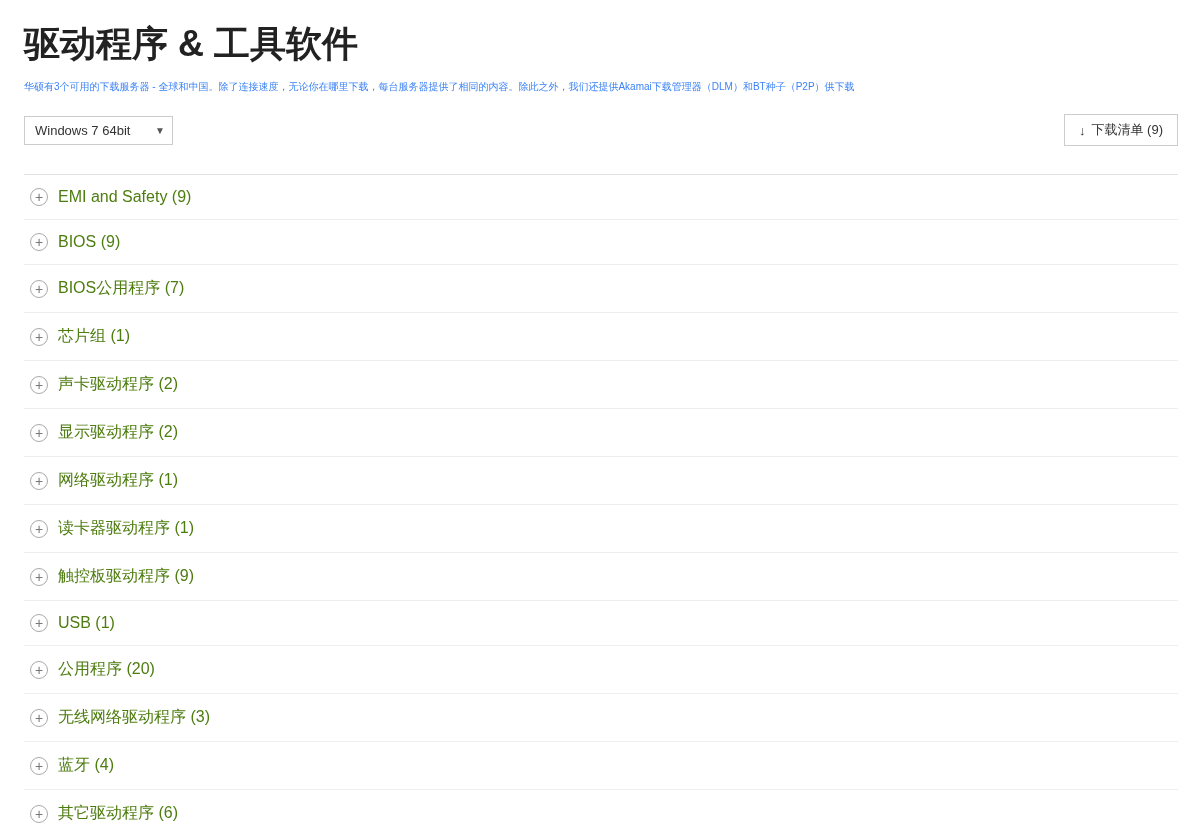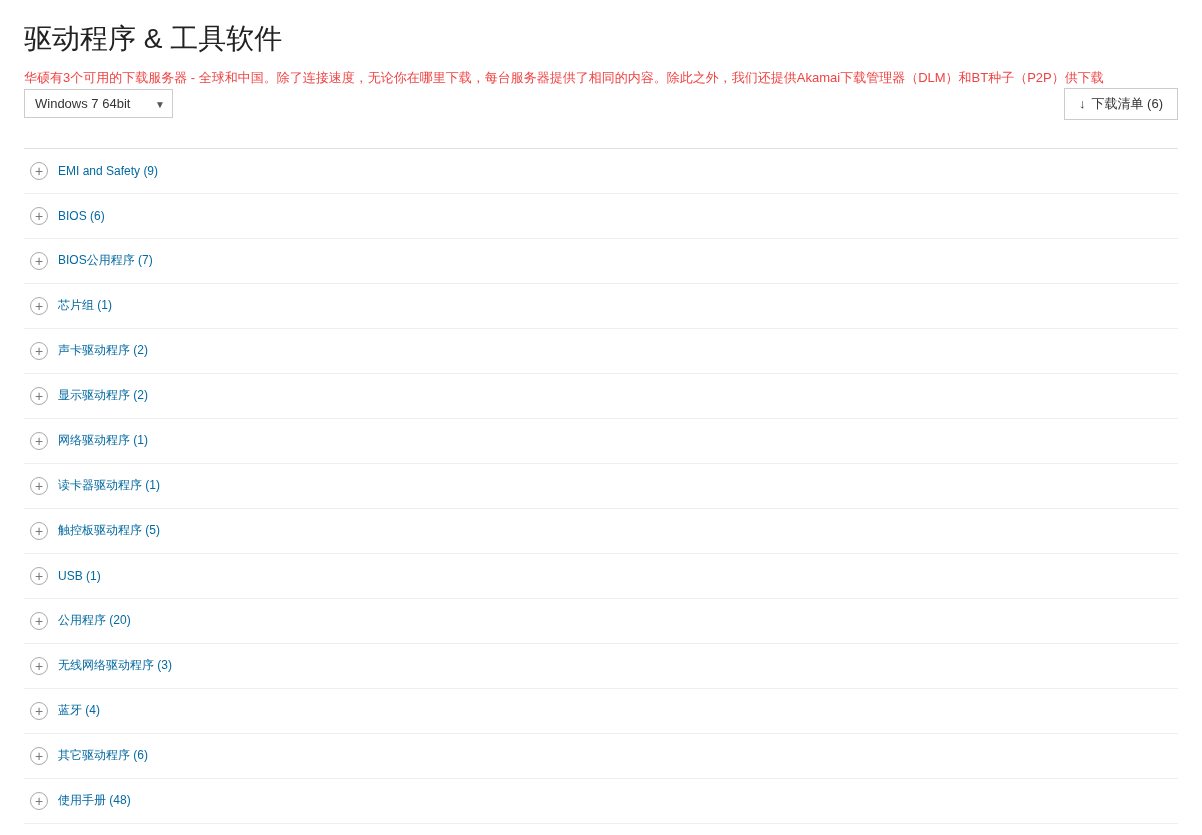--- a/index.html
+++ b/index.html
@@ -16,30 +16,31 @@
       min-width: 1202px;
     }
 
     .page-container {
       max-width: 1202px;
       margin: 0 auto;
       padding: 20px 24px;
     }
 
     .page-title {
-      font-size: 28px;
-      font-weight: normal;
+      font-size: 36px;
+      font-weight: bold;
       color: #222222;
       margin-bottom: 10px;
     }
 
     .page-subtitle {
-      font-size: 13px;
-      color: #ef4444;
+      font-size: 10px;
+      color: #3b82f6;
       line-height: 1.5;
+      margin-bottom: 20px;
     }
 
     .toolbar {
       display: flex;
       justify-content: space-between;
       align-items: center;
       margin-bottom: 16px;
       padding-bottom: 12px;
     }
 
@@ -114,22 +115,22 @@
       align-items: center;
       justify-content: center;
       margin-right: 10px;
       flex-shrink: 0;
       color: #777777;
       font-size: 14px;
       line-height: 1;
     }
 
     .category-label {
-      font-size: 12px;
-      color: #0369a1;
+      font-size: 16px;
+      color: #4d7c0f;
     }
   </style>
 </head>
 <body>
 
 <div class="page-container">
   <h1 class="page-title">驱动程序 &amp; 工具软件</h1>
 
   <p class="page-subtitle">华硕有3个可用的下载服务器 - 全球和中国。除了连接速度，无论你在哪里下载，每台服务器提供了相同的内容。除此之外，我们还提供Akamai下载管理器（DLM）和BT种子（P2P）供下载</p>
 
@@ -138,37 +139,37 @@
       <select class="os-select">
         <option>Windows 7 64bit</option>
         <option>Windows 10 64bit</option>
         <option>Windows 8.1 64bit</option>
       </select>
       <span class="os-select-arrow">▼</span>
     </div>
 
     <button class="download-list-btn">
       <span>↓</span>
-      <span>下载清单 (6)</span>
+      <span>下载清单 (9)</span>
     </button>
   </div>
 
   <hr class="divider-line">
 
   <ul class="category-list">
   <li class="category-item">
         <div class="category-row">
           <span class="plus-icon">+</span>
           <span class="category-label">EMI and Safety  (9)</span>
         </div>
       </li>
       <li class="category-item">
         <div class="category-row">
           <span class="plus-icon">+</span>
-          <span class="category-label">BIOS (6)</span>
+          <span class="category-label">BIOS (9)</span>
         </div>
       </li>
       <li class="category-item">
         <div class="category-row">
           <span class="plus-icon">+</span>
           <span class="category-label">BIOS公用程序 (7)</span>
         </div>
       </li>
       <li class="category-item">
         <div class="category-row">
@@ -196,21 +197,21 @@
       </li>
       <li class="category-item">
         <div class="category-row">
           <span class="plus-icon">+</span>
           <span class="category-label">读卡器驱动程序 (1)</span>
         </div>
       </li>
       <li class="category-item">
         <div class="category-row">
           <span class="plus-icon">+</span>
-          <span class="category-label">触控板驱动程序  (5)</span>
+          <span class="category-label">触控板驱动程序  (9)</span>
         </div>
       </li>
       <li class="category-item">
         <div class="category-row">
           <span class="plus-icon">+</span>
           <span class="category-label">USB (1)</span>
         </div>
       </li>
       <li class="category-item">
         <div class="category-row">

